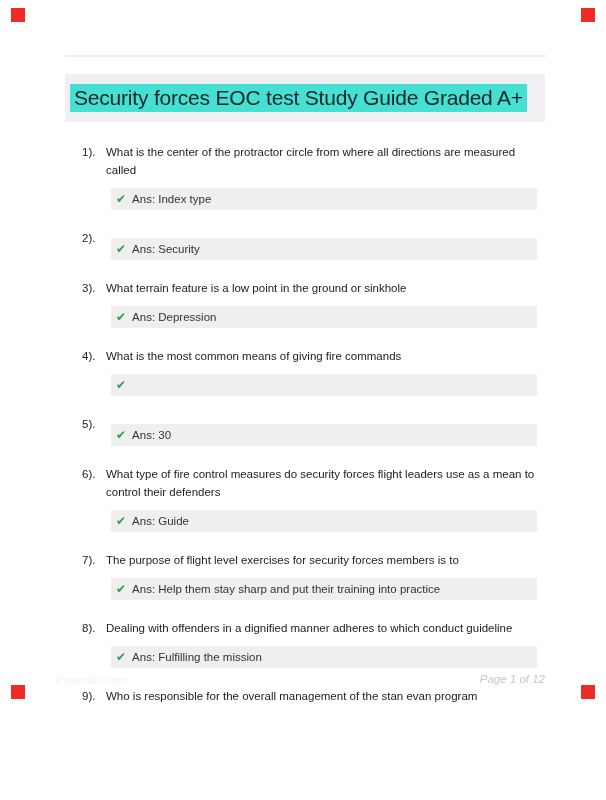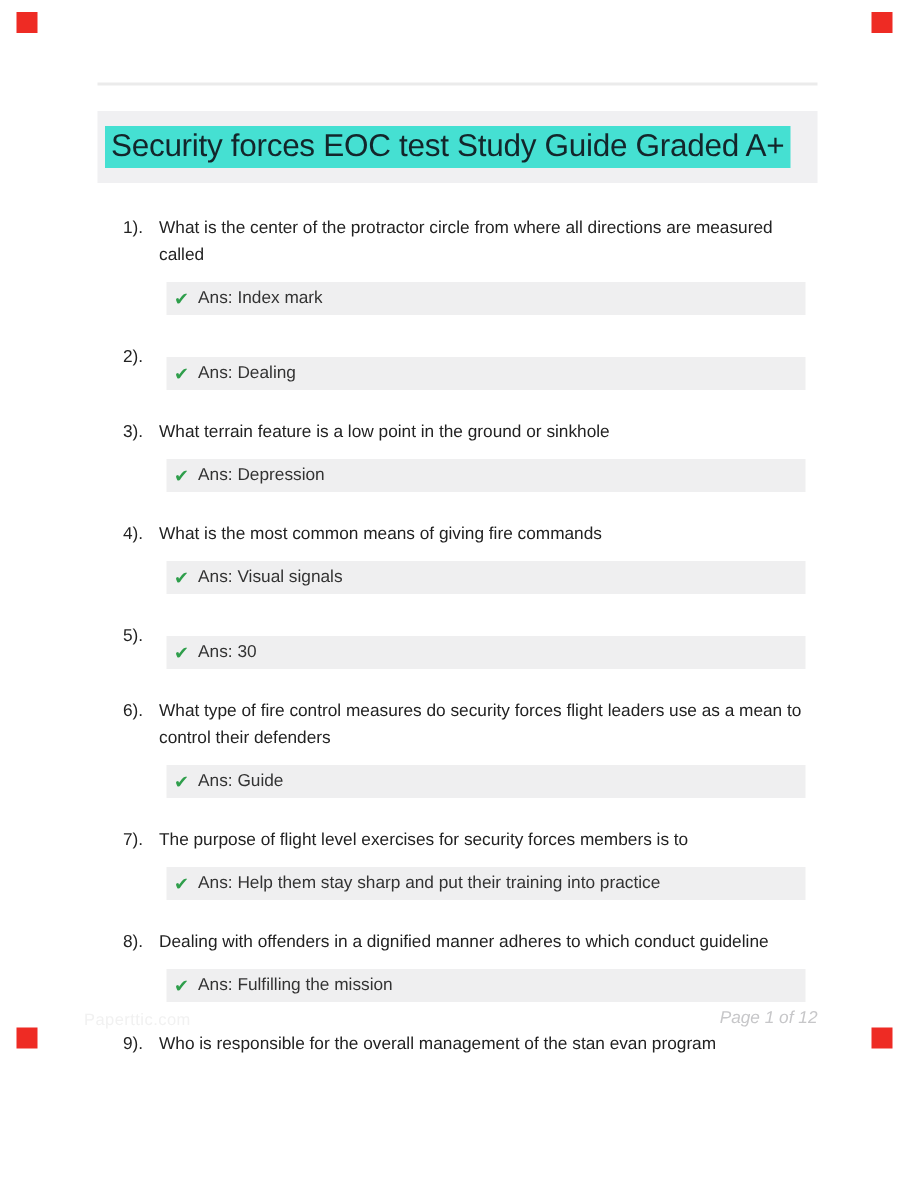--- a/index.html
+++ b/index.html
@@ -135,31 +135,31 @@
       <span class="title-highlight">Security forces EOC test Study Guide Graded A+</span>
     </div>
 
     <div class="qa-list" id="qa-list">
   <div class="qa-item">
     <div class="q-number">1).</div>
     <div class="q-body">
       <div class="q-text">What is the center of the protractor circle from where all directions are measured called</div>
       <div class="answer-bar">
         <span class="check-icon">✔</span>
-        <span class="answer-text">Ans: Index mark</span>
+        <span class="answer-text">Ans: Index type</span>
       </div>
     </div>
   </div>
 
   <div class="qa-item">
     <div class="q-number">2).</div>
     <div class="q-body">
       <div class="answer-bar">
         <span class="check-icon">✔</span>
-        <span class="answer-text">Ans: Dealing</span>
+        <span class="answer-text">Ans: Security</span>
       </div>
     </div>
   </div>
 
   <div class="qa-item">
     <div class="q-number">3).</div>
     <div class="q-body">
       <div class="q-text">What terrain feature is a low point in the ground or sinkhole</div>
       <div class="answer-bar">
         <span class="check-icon">✔</span>
@@ -167,21 +167,20 @@
       </div>
     </div>
   </div>
 
   <div class="qa-item">
     <div class="q-number">4).</div>
     <div class="q-body">
       <div class="q-text">What is the most common means of giving fire commands</div>
       <div class="answer-bar">
         <span class="check-icon">✔</span>
-        <span class="answer-text">Ans: Visual signals</span>
       </div>
     </div>
   </div>
 
   <div class="qa-item">
     <div class="q-number">5).</div>
     <div class="q-body">
       <div class="answer-bar">
         <span class="check-icon">✔</span>
         <span class="answer-text">Ans: 30</span>

